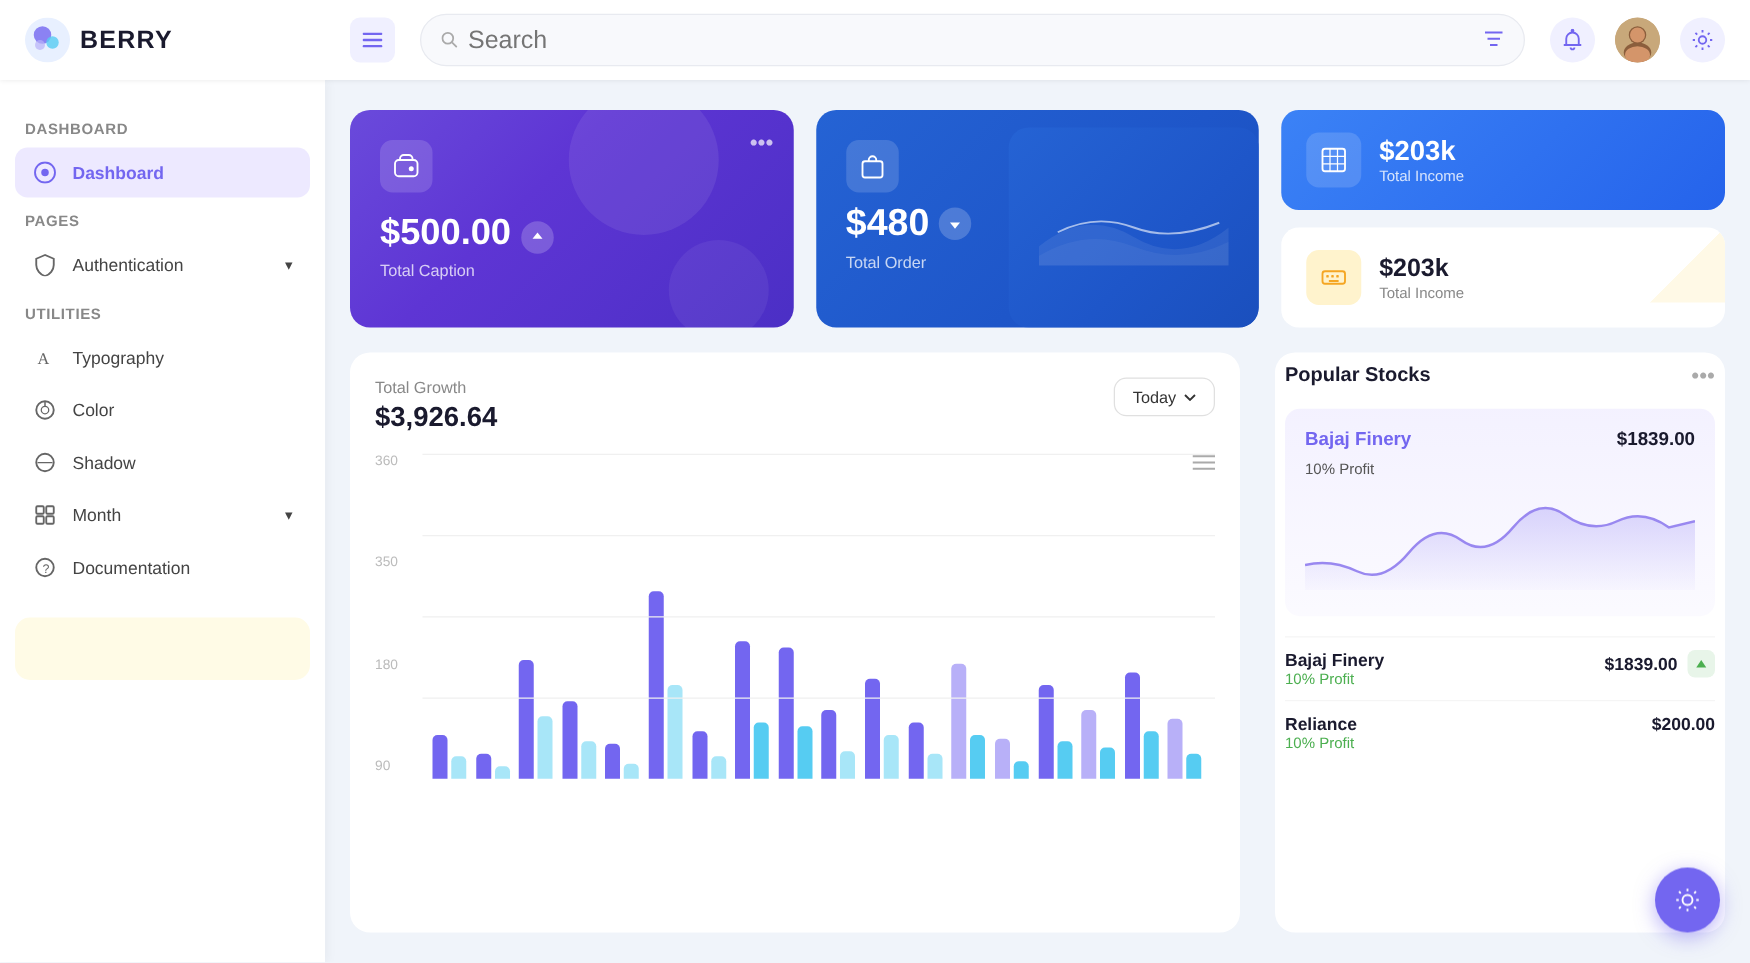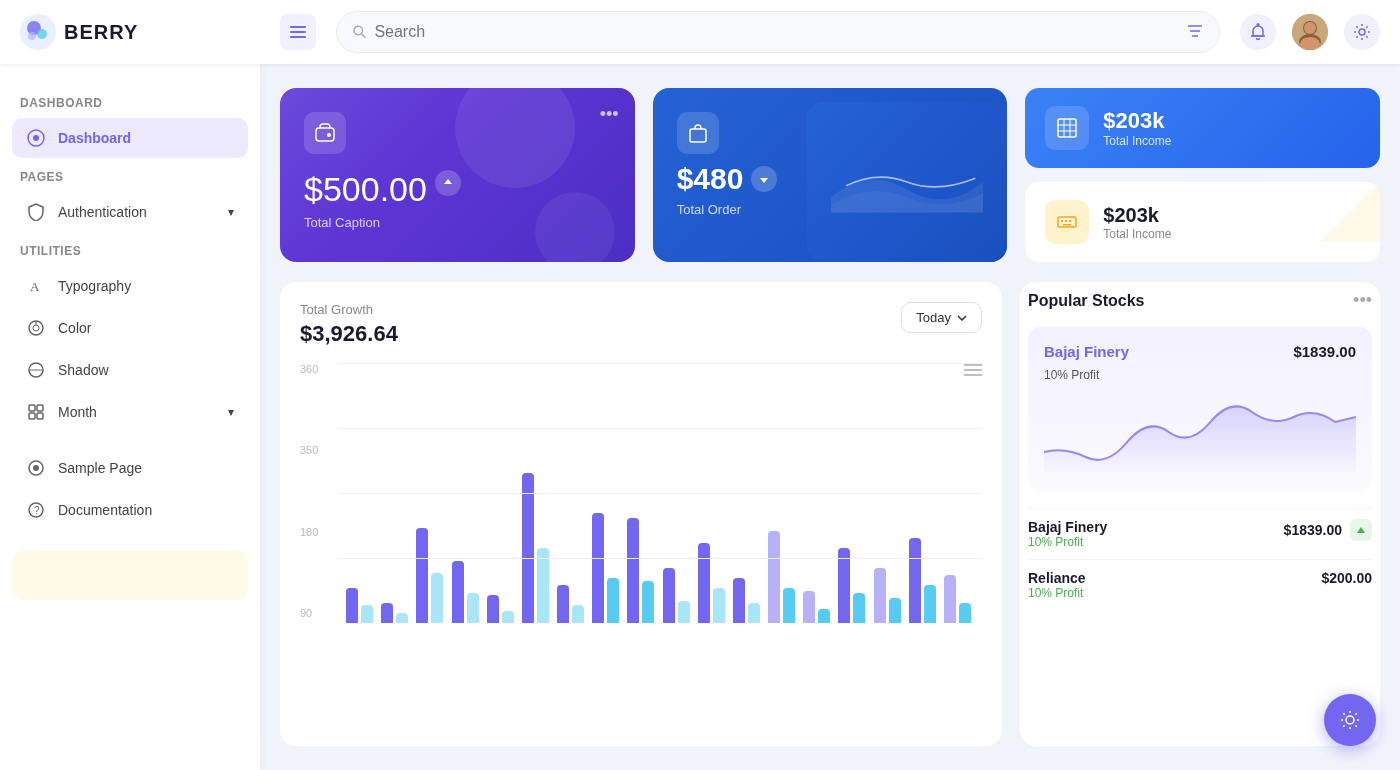--- a/index.html
+++ b/index.html
@@ -8,21 +8,21 @@
     
     .header {
       display: flex; align-items: center; background: #fff; height: 64px;
       padding: 0 20px; box-shadow: 0 1px 4px rgba(0,0,0,0.08); z-index: 10; flex-shrink: 0;
     }
     .logo-area { display: flex; align-items: center; gap: 8px; width: 260px; }
     .logo-icon { width: 36px; height: 36px; }
     .logo-text { font-weight: 700; font-size: 20px; color: #1a1a2e; letter-spacing: 1px; }
     .hamburger-btn { width: 36px; height: 36px; border-radius: 8px; background: #f0f0ff; border: none; cursor: pointer; display: flex; align-items: center; justify-content: center; }
     .search-bar { flex: 1; display: flex; align-items: center; background: #f8f9fc; border-radius: 24px; border: 1px solid #e8eaf0; padding: 0 16px; height: 42px; margin: 0 20px; }
-    .search-bar input { border: none; background: transparent; outline: none; width: 100%; font-size: 16px; color: #be185d; }
+    .search-bar input { border: none; background: transparent; outline: none; width: 100%; font-size: 20px; color: #be185d; }
     .search-icon-svg { color: #aaa; margin-right: 8px; }
     .filter-btn { margin-left: auto; background: none; border: none; cursor: pointer; color: #7366f0; }
     .header-right { display: flex; align-items: center; gap: 16px; }
     .notif-btn { width: 36px; height: 36px; border-radius: 50%; background: #f0f0ff; border: none; cursor: pointer; display: flex; align-items: center; justify-content: center; }
     .avatar { width: 36px; height: 36px; border-radius: 50%; background: #c8a87a; overflow: hidden; display: flex; align-items: center; justify-content: center; }
     .avatar svg { width: 36px; height: 36px; }
     .settings-btn { width: 36px; height: 36px; border-radius: 50%; background: #f0f0ff; border: none; cursor: pointer; display: flex; align-items: center; justify-content: center; }
 
     
     .main-layout { display: flex; flex: 1; overflow: hidden; }
@@ -51,21 +51,21 @@
     .card-earning .bg-circle1 {
       position: absolute; width: 120px; height: 120px; border-radius: 50%;
       background: rgba(255,255,255,0.08); top: -20px; right: 60px;
     }
     .card-earning .bg-circle2 {
       position: absolute; width: 80px; height: 80px; border-radius: 50%;
       background: rgba(255,255,255,0.06); bottom: -10px; right: 20px;
     }
     .card-icon-box { width: 42px; height: 42px; background: rgba(255,255,255,0.15); border-radius: 10px; display: flex; align-items: center; justify-content: center; margin-bottom: 16px; }
     .card-more-btn { position: absolute; top: 16px; right: 16px; background: none; border: none; color: rgba(255,255,255,0.7); cursor: pointer; font-size: 18px; }
-    .card-amount { font-size: 34px; font-weight: 400; display: flex; align-items: flex-start; gap: 8px; }
+    .card-amount { font-size: 29px; font-weight: 700; display: flex; align-items: flex-end; gap: 8px; }
     .trend-badge { width: 26px; height: 26px; border-radius: 50%; background: rgba(255,255,255,0.2); display: flex; align-items: center; justify-content: center; }
     .card-label { font-size: 13px; color: rgba(255,255,255,0.75); margin-top: 6px; }
 
     
     .card-order {
       background: linear-gradient(135deg, #2563d4 0%, #1e56c9 60%, #1a4fbd 100%);
       border-radius: 16px; padding: 24px; color: #fff; position: relative; overflow: hidden; min-height: 160px;
     }
     .toggle-group { display: flex; gap: 6px; margin-bottom: 16px; }
     .toggle-btn { padding: 4px 12px; border-radius: 6px; border: none; font-size: 12px; cursor: pointer; font-weight: 500; }
@@ -260,29 +260,20 @@
           <rect x="2" y="2" width="6" height="6" rx="1" stroke="#666" stroke-width="1.5" fill="none"></rect>
           <rect x="10" y="2" width="6" height="6" rx="1" stroke="#666" stroke-width="1.5" fill="none"></rect>
           <rect x="2" y="10" width="6" height="6" rx="1" stroke="#666" stroke-width="1.5" fill="none"></rect>
           <rect x="10" y="10" width="6" height="6" rx="1" stroke="#666" stroke-width="1.5" fill="none"></rect>
         </svg>
       </span>
       <span>Month</span>
       <span class="chevron">▾</span>
     </div>
 
-    <div class="sidebar-item" style="margin-top:16px;">
-      <span class="item-icon">
-        <svg width="18" height="18" viewBox="0 0 18 18" fill="none">
-          <circle cx="9" cy="9" r="7" stroke="#666" stroke-width="1.5" fill="none"></circle>
-          <circle cx="9" cy="9" r="3" fill="#666"></circle>
-        </svg>
-      </span>
-      <span>Sample Page</span>
-    </div>
     <div class="sidebar-item">
       <span class="item-icon">
         <svg width="18" height="18" viewBox="0 0 18 18" fill="none">
           <circle cx="9" cy="9" r="7" stroke="#666" stroke-width="1.5" fill="none"></circle>
           <text x="7" y="13" font-size="10" fill="#666">?</text>
         </svg>
       </span>
       <span>Documentation</span>
     </div>
 
@@ -373,21 +364,21 @@
             </svg>
           </div>
           <div>
             <div class="income-amount-dark">$203k</div>
             <div class="income-label-dark">Total Income</div>
           </div>
         </div>
       </div>
     </div>
 
-    <div style="display:flex; gap:18px; flex:1; min-height:0;">
+    <div style="display:flex; gap:28px; flex:1; min-height:0;">
 
       <div class="chart-section" style="flex:1;">
         <div class="chart-header">
           <div>
             <div class="chart-title-label">Total Growth</div>
             <div class="chart-amount">$3,926.64</div>
           </div>
           <button class="today-btn">
             <span>Today</span>
             <svg width="10" height="6" viewBox="0 0 10 6">

